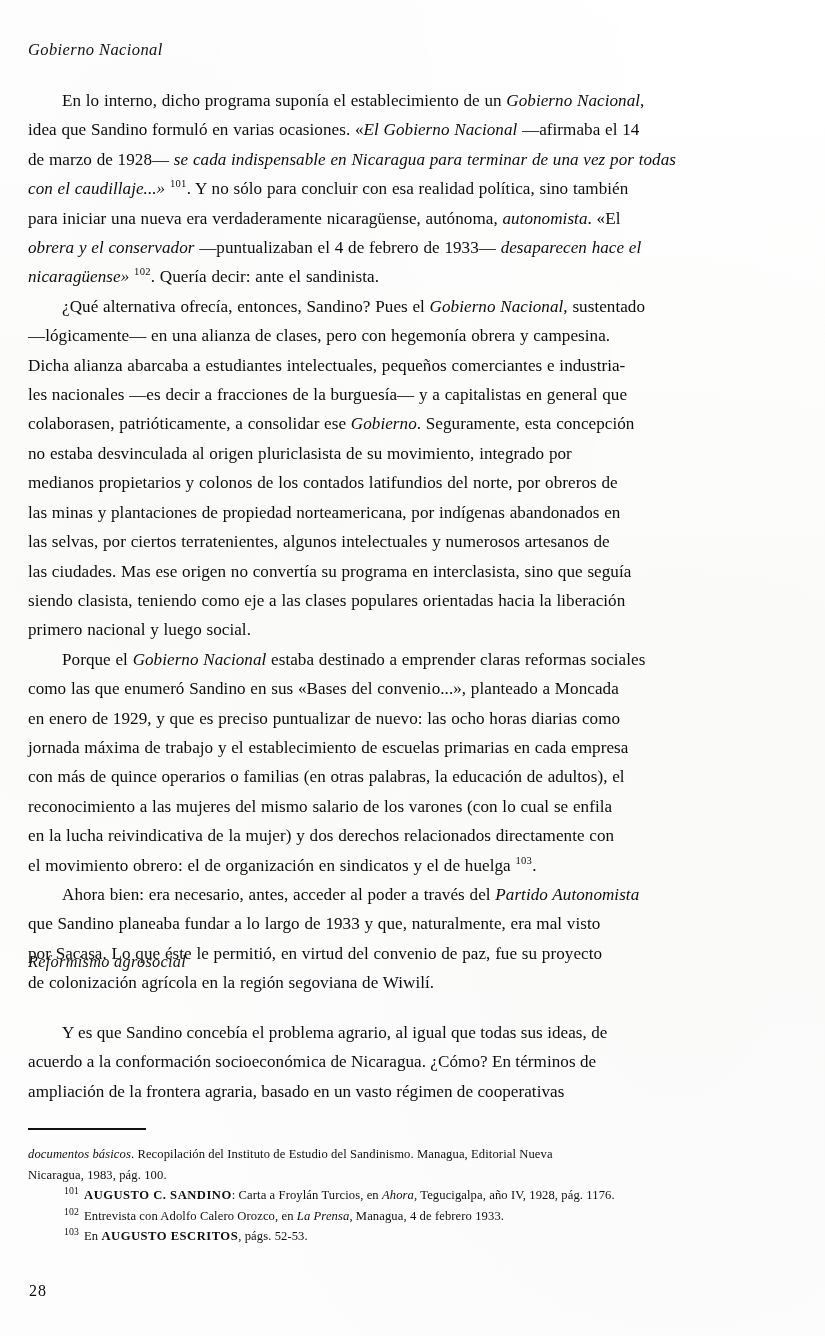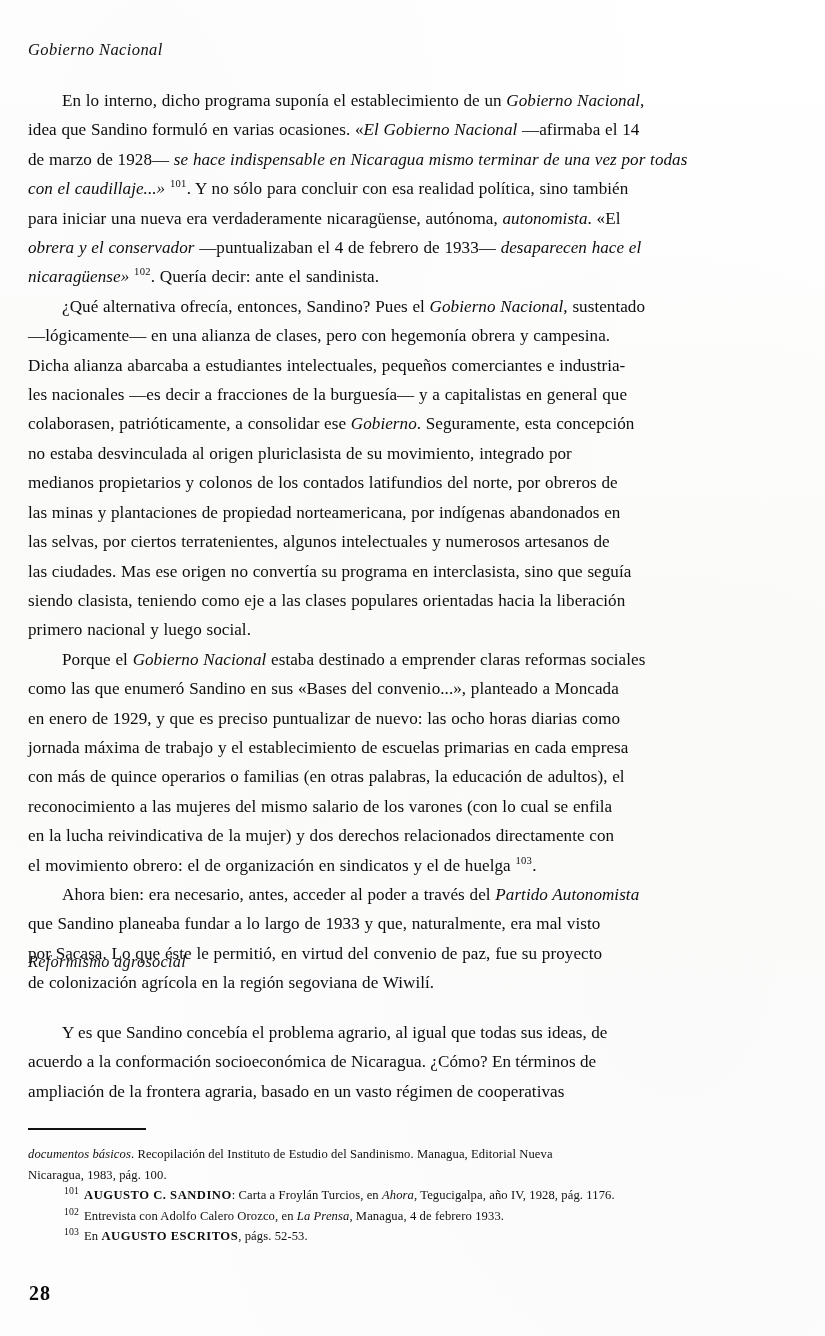--- a/index.html
+++ b/index.html
@@ -162,39 +162,39 @@
     font-variant: small-caps;
     letter-spacing: 0.5px;
     font-weight: bold;
   }
 
   
   .folio {
     position: absolute;
     left: 29px;
     top: 1282px;
-    font-size: 20px;
-    font-weight: bold;
+    font-size: 16px;
+    font-weight: normal;
     letter-spacing: 1px;
     color: #0b0b0b;
   }
 </style>
 </head>
 <body>
 
 <div id="page">
 
   <div class="running-head layer"><i><i>Gobierno</i> Nacional</i></div>
 
   <div class="textblock layer">
 
     <div class="para">
       <span class="ln first">En lo interno, dicho programa suponía el establecimiento de un <i><i>Gobierno</i> Nacional</i>,</span>
       <span class="ln">idea que Sandino formuló en varias ocasiones. «<i>El <i><i>Gobierno</i> Nacional</i></i> —afirmaba el 14</span>
-      <span class="ln">de marzo de 1928— <i>se hace indispensable en Nicaragua mismo terminar de una vez por todas</i></span>
+      <span class="ln">de marzo de 1928— <i>se cada indispensable en Nicaragua para terminar de una vez por todas</i></span>
       <span class="ln"><i>con el caudillaje...»</i> <sup>101</sup>. Y no sólo para concluir con esa realidad política, sino también</span>
       <span class="ln">para iniciar una nueva era verdaderamente nicaragüense, autónoma, <i>autonomista</i>. «El</span>
       <span class="ln"><i>obrera y el conservador</i> —puntualizaban el 4 de febrero de 1933— <i>desaparecen hace el</i></span>
       <span class="ln"><i>nicaragüense»</i> <sup>102</sup>. Quería decir: ante el sandinista.</span>
     </div>
 
     <div class="para">
       <span class="ln first">¿Qué alternativa ofrecía, entonces, Sandino? Pues el <i><i>Gobierno</i> Nacional</i>, sustentado</span>
       <span class="ln">—lógicamente— en una alianza de clases, pero con hegemonía obrera y campesina.</span>
       <span class="ln">Dicha alianza abarcaba a estudiantes intelectuales, pequeños comerciantes e industria-</span>

